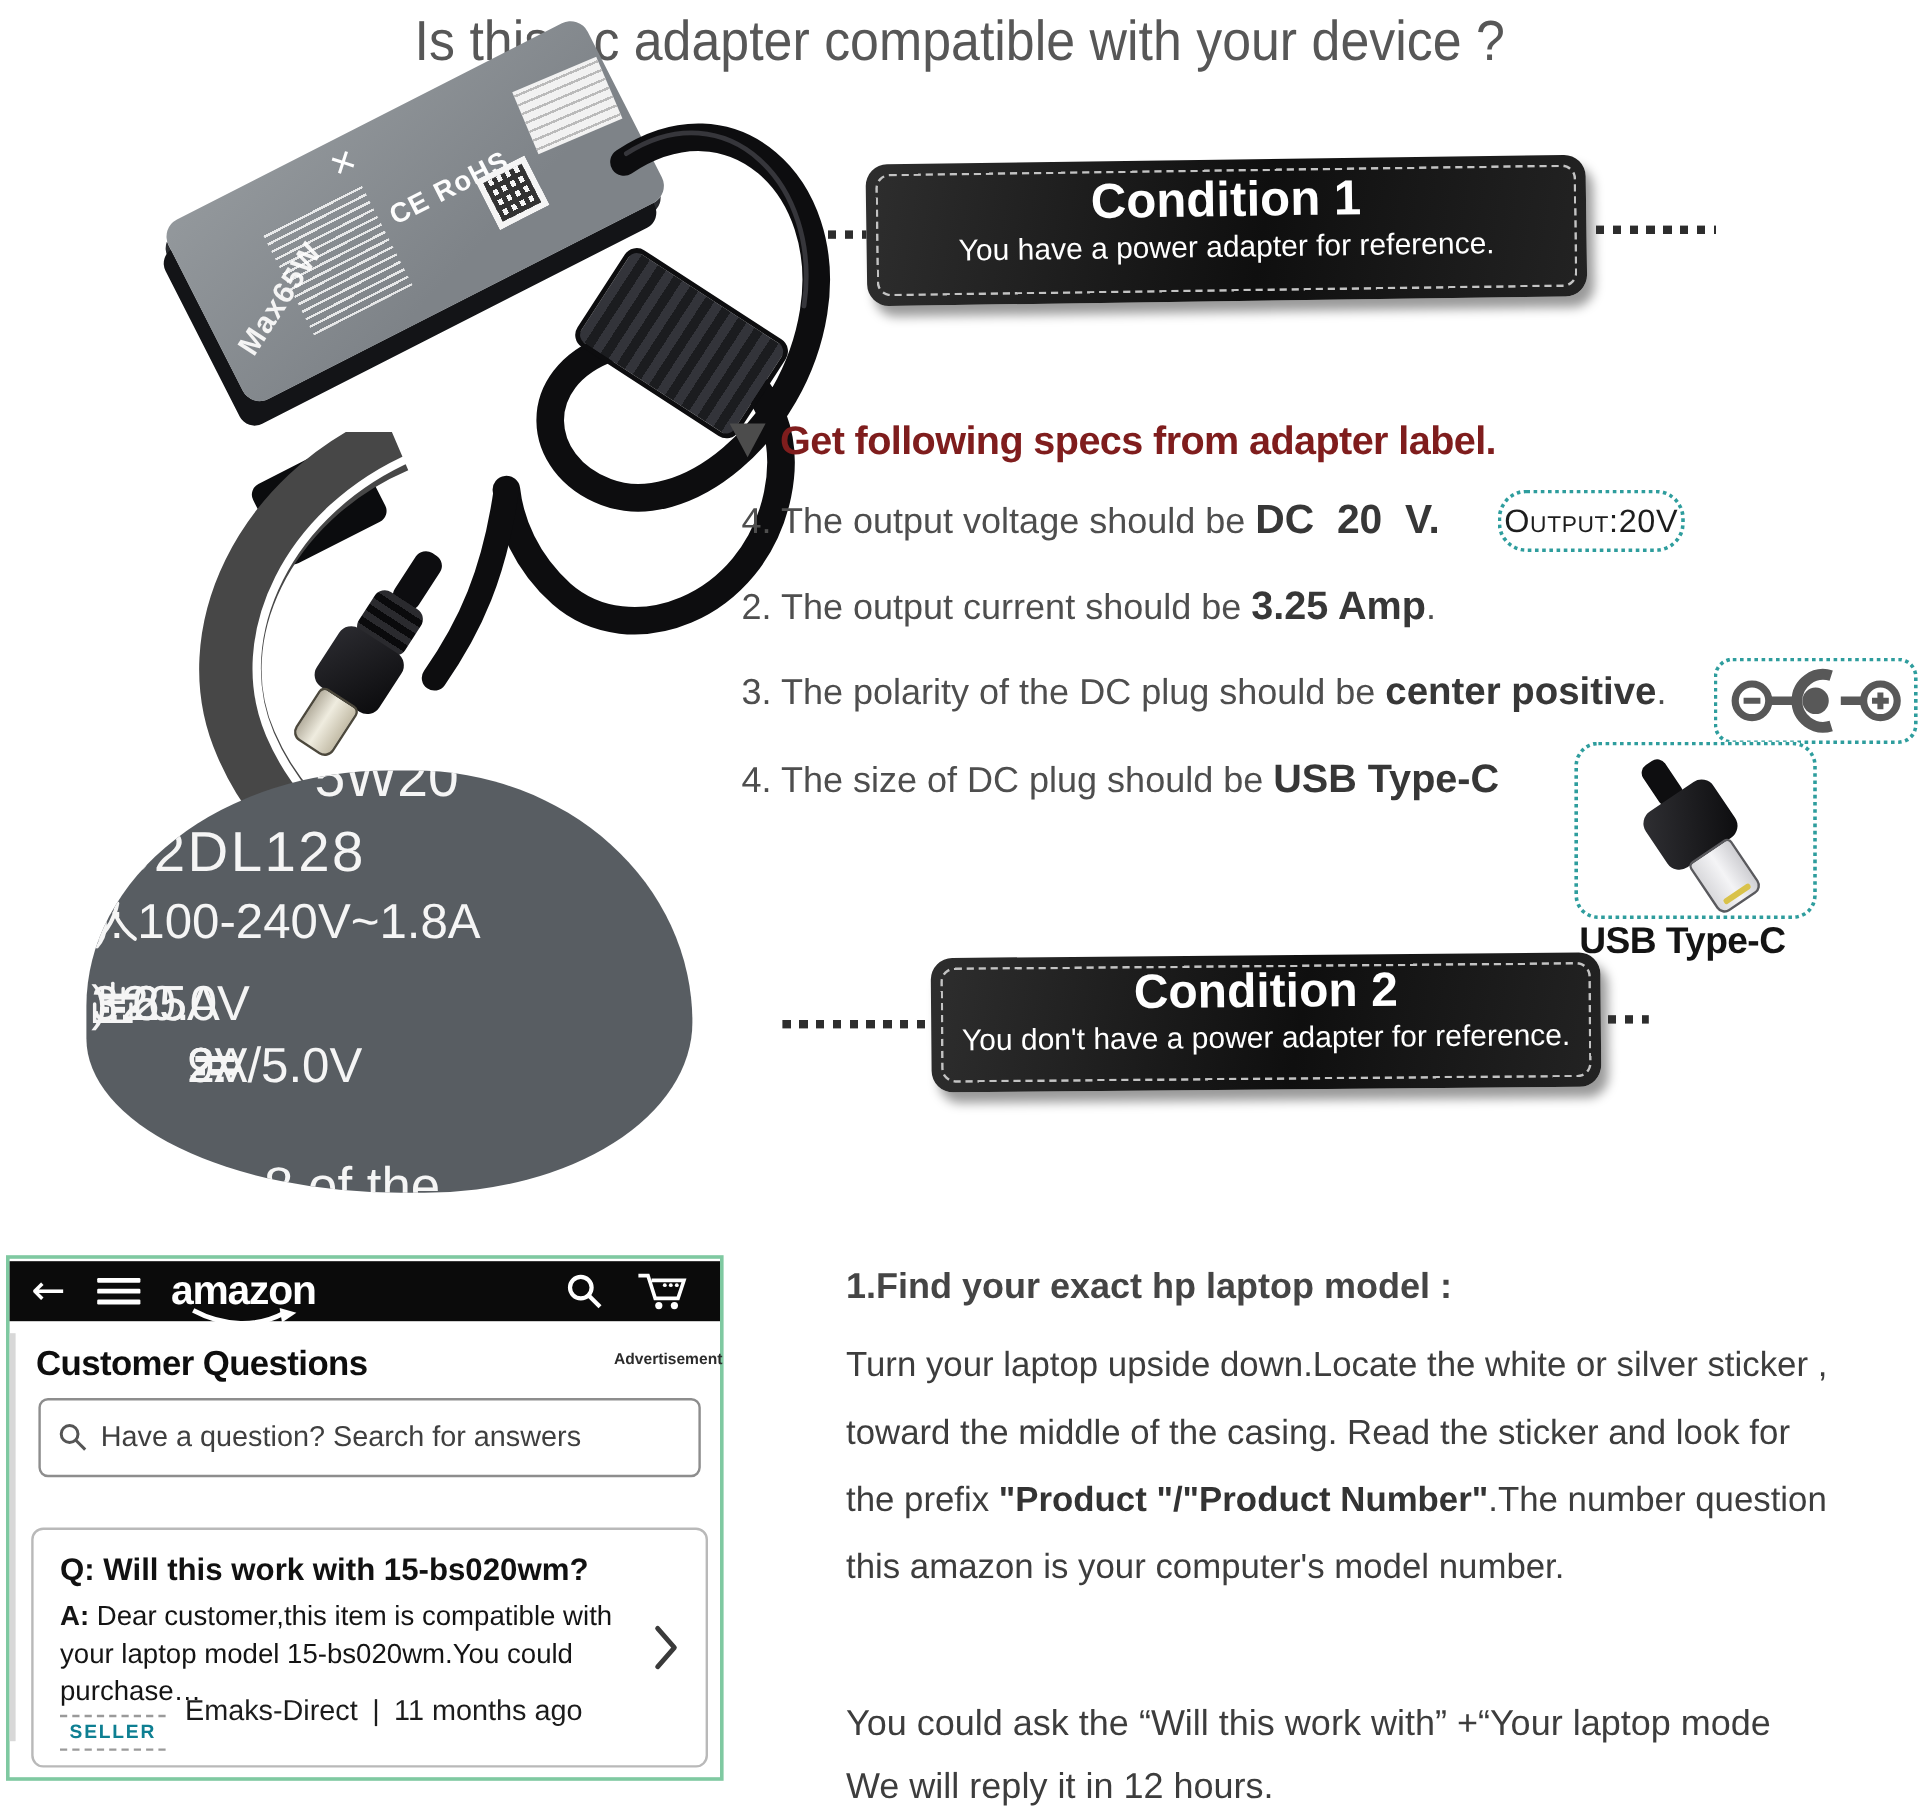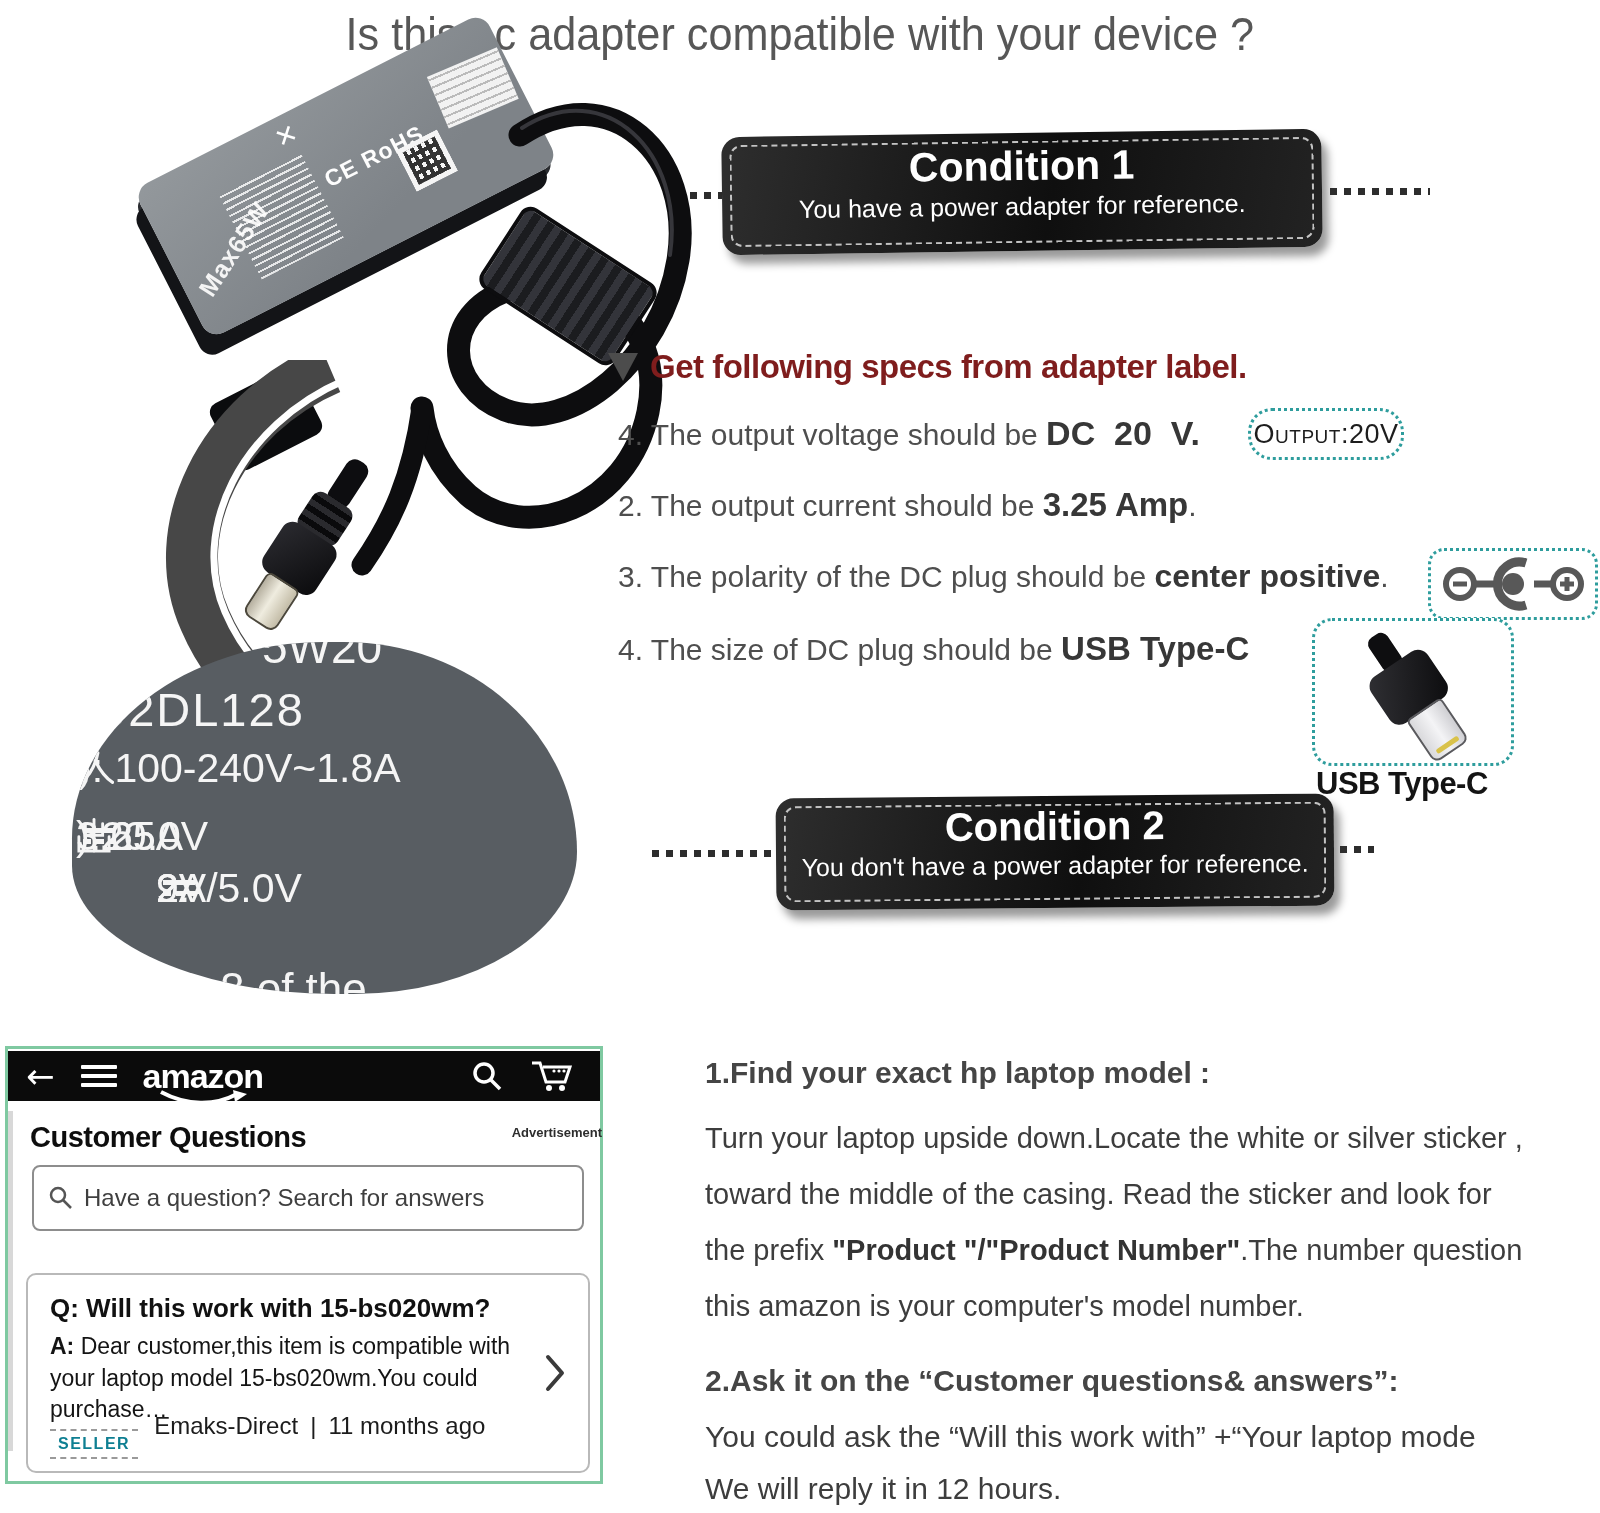--- a/index.html
+++ b/index.html
@@ -254,21 +254,20 @@
 
 
   <div class="abs step-title" style="left:705px;top:1056px;">1.Find your exact hp laptop model :</div>
   <div class="abs para-line" style="left:705px;top:1122px;">Turn your laptop upside down.Locate the white or silver sticker ,</div>
   <div class="abs para-line" style="left:705px;top:1178px;">toward the middle of the casing. Read the sticker and look for</div>
   <div class="abs para-line" style="left:705px;top:1234px;">
     <span>the prefix </span><b>"Product "/"Product Number"</b><span>.The number question</span>
   </div>
   <div class="abs para-line" style="left:705px;top:1290px;">this amazon is your computer's model number.</div>
 
-  <div class="abs step-title" style="left:705px;top:1364px;">2.Ask it on the “Customer questions&amp; answers”:</div>
   <div class="abs para-line" style="left:705px;top:1420px;font-size:30px;">You could ask the “Will this work with” +“Your laptop mode</div>
   <div class="abs para-line" style="left:705px;top:1472px;font-size:30px;">We will reply it in 12 hours.</div>
 
   <div class="abs shot">
     <div class="appbar">
       <span class="back-arrow">←</span>
       <div class="hamburger">
           <i></i>
           <i></i>
           <i></i>

